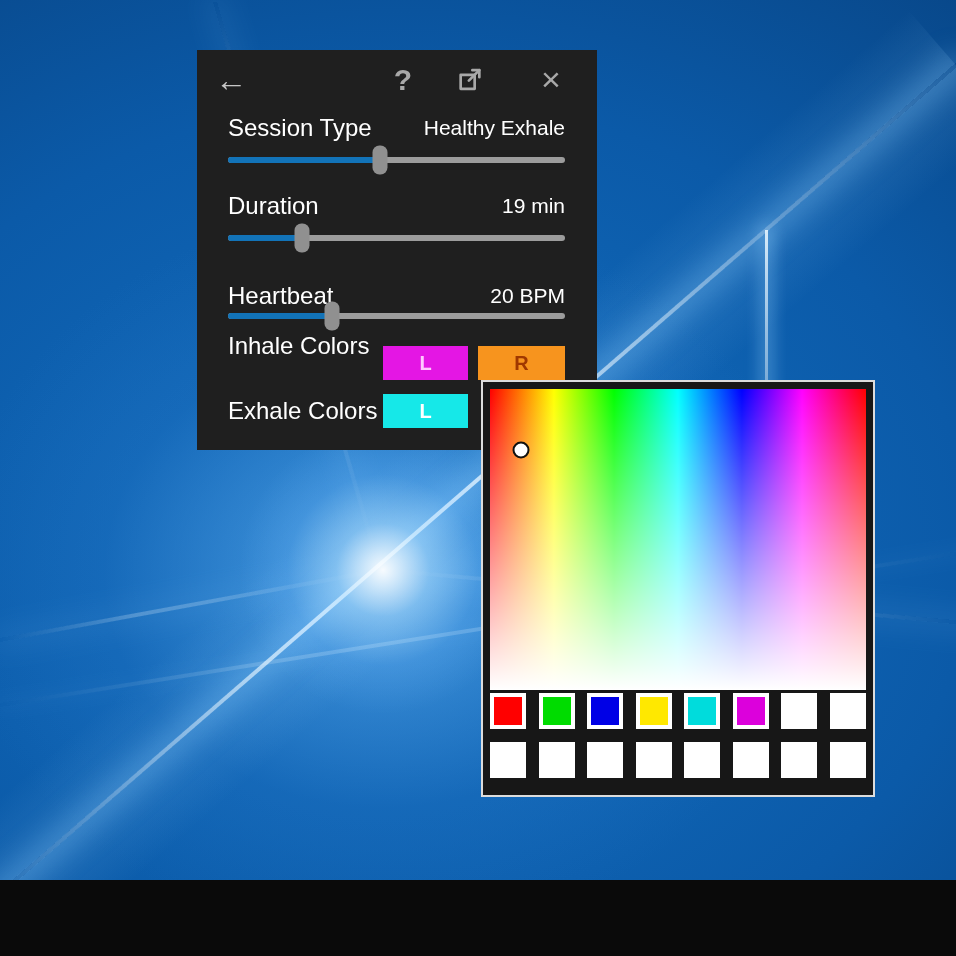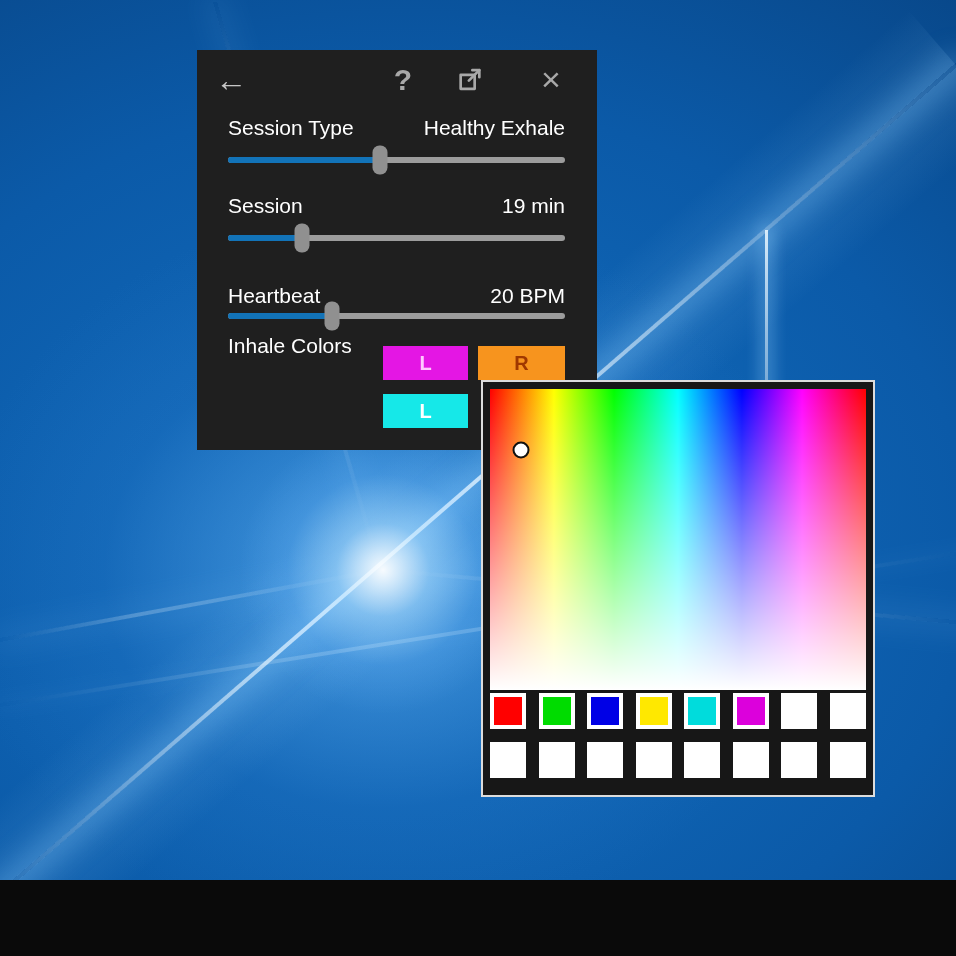--- a/index.html
+++ b/index.html
@@ -30,21 +30,21 @@
     box-shadow:0 0 16px 4px rgba(150,210,255,.45);}
   .flare{position:absolute;left:233px;top:420px;width:300px;height:300px;
     background:radial-gradient(circle, rgba(255,255,255,.95) 0%, rgba(180,225,255,.5) 22%, rgba(120,190,255,.18) 45%, rgba(0,0,0,0) 68%);}
   
   .panel{position:absolute;left:197px;top:50px;width:400px;height:400px;background:#1f1f1f;z-index:5;color:#fff;}
   .tb-icon{position:absolute;transform:translate(-50%,-50%);color:#a8a8a8;cursor:default;line-height:1;}
   .tb-back{left:34px;top:30px;font-size:32px;color:#c6c6c6;}
   .tb-help{left:206px;top:30px;font-size:30px;font-weight:bold;}
   .tb-pop{left:273px;top:31px;}
   .tb-close{left:354px;top:29px;font-size:34px;}
-  .slider-label{position:absolute;left:31px;font-size:21px;line-height:28px;}
+  .slider-label{position:absolute;left:31px;font-size:24px;line-height:28px;}
   .slider-value{position:absolute;right:32px;font-size:21px;line-height:28px;text-align:right;}
   .l0{top:64px}.l1{top:142px}.l2{top:232px}.l3{top:282px}.l4{top:347px}
   .track{position:absolute;left:31px;width:337px;height:6px;background:#9c9c9c;border-radius:3px;}
   .t0{top:107px}.t1{top:185px}.t2{top:263px}
   .fill{position:absolute;left:0;top:0;height:100%;background:#1273b8;border-radius:3px;}
   .thumb{position:absolute;top:50%;transform:translate(-50%,-50%);width:15px;height:29px;border-radius:7px;background:#909090;}
   .cbtn{position:absolute;height:34px;display:flex;align-items:center;justify-content:center;font-size:20px;font-weight:bold;}
   .cb0L{left:186px;top:296px;width:85px;}
   .cb0R{left:281px;top:296px;width:87px;}
   .cb1L{left:186px;top:344px;width:85px;}
@@ -95,38 +95,39 @@
     </span>
     <span class="tb-icon tb-close">×</span>
 
     <div class="slider-label l0">Session Type</div>
     <div class="slider-value l0">Healthy Exhale</div>
     <div class="track t0">
       <div class="fill" style="width: 45%;"></div>
       <div class="thumb" style="left: 45%;"></div>
     </div>
 
-    <div class="slider-label l1">Session</div>
+    <div class="slider-label l1">Duration</div>
     <div class="slider-value l1">19 min</div>
     <div class="track t1">
       <div class="fill" style="width: 22%;"></div>
       <div class="thumb" style="left: 22%;"></div>
     </div>
 
     <div class="slider-label l2">Heartbeat</div>
     <div class="slider-value l2">20 BPM</div>
     <div class="track t2">
       <div class="fill" style="width: 31%;"></div>
       <div class="thumb" style="left: 31%;"></div>
     </div>
 
     <div class="slider-label l3">Inhale Colors</div>
     <div class="cbtn cb0L" style="background-color: rgb(228, 22, 228); color: rgb(255, 200, 255);">L</div>
     <div class="cbtn cb0R" style="background-color: rgb(247, 148, 30); color: rgb(160, 56, 0);">R</div>
 
+    <div class="slider-label l4">Exhale Colors</div>
     <div class="cbtn cb1L" style="background-color: rgb(22, 232, 232); color: rgb(255, 255, 255);">L</div>
   </div>
 
   <div class="picker">
     <div class="gradient">
       <div class="selector" style="left: 8.2%; top: 20.3%;"></div>
     </div>
     <div class="pal-row pr1">
         <div class="pal-swatch" style="background-color: rgb(255, 0, 0);"></div>
         <div class="pal-swatch" style="background-color: rgb(0, 220, 0);"></div>

